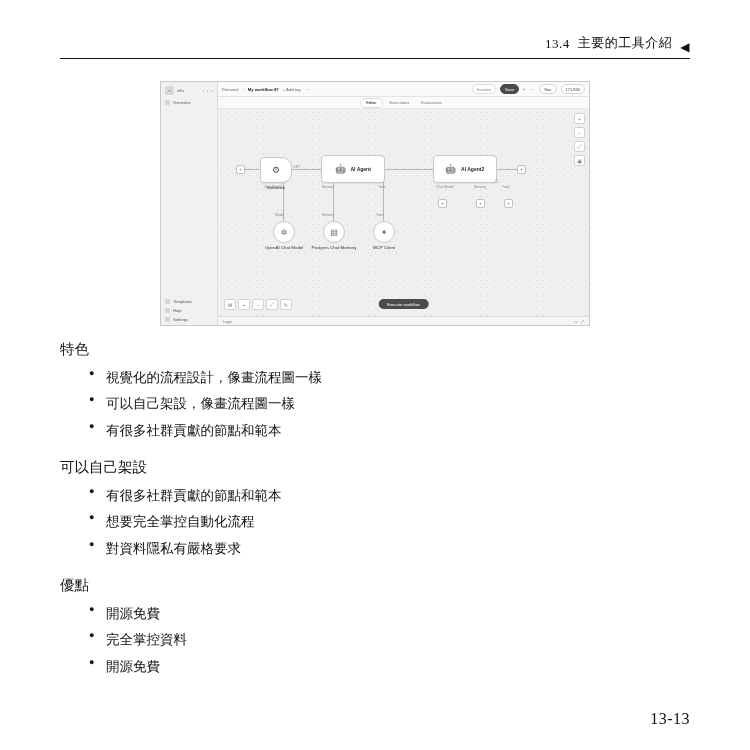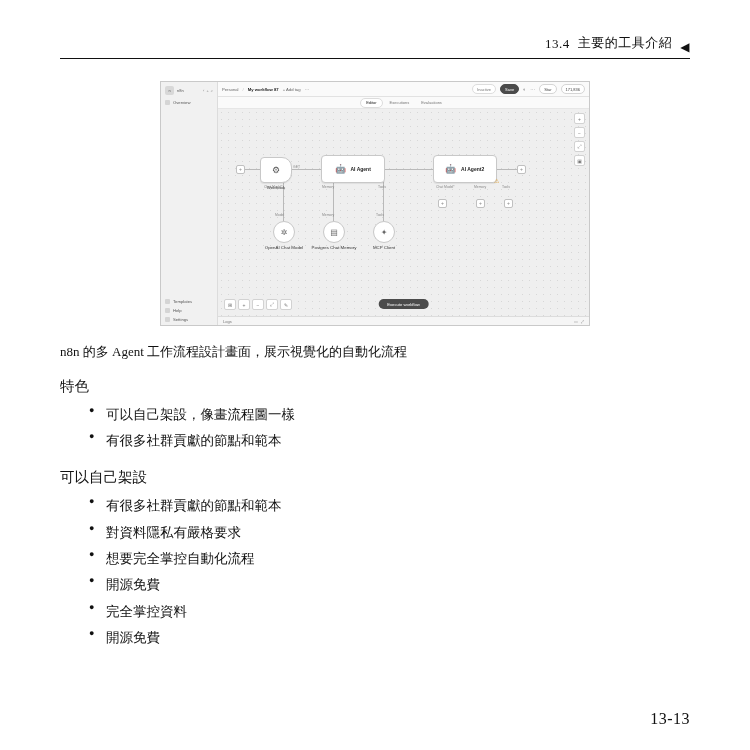--- a/index.html
+++ b/index.html
@@ -479,35 +479,36 @@
             <span class="footer-right">
               <span>▭</span>
               <span>⤢</span>
             </span>
           </div>
         </div>
       </div>
     </div>
   </div>
 
-  <p class="caption">n8n 的多 Agent 工作流程設計畫面，展示視覺化的自動化流程</p>
 
   <h2 class="sect">特色</h2>
   <ul class="bul">
+    <li>視覺化的流程設計，像畫流程圖一樣</li>
     <li>可以自己架設，像畫流程圖一樣</li>
     <li>有很多社群貢獻的節點和範本</li>
   </ul>
 
   <h2 class="sect">可以自己架設</h2>
   <ul class="bul">
     <li>有很多社群貢獻的節點和範本</li>
+    <li>想要完全掌控自動化流程</li>
     <li>對資料隱私有嚴格要求</li>
-    <li>想要完全掌控自動化流程</li>
   </ul>
 
+  <h2 class="sect">優點</h2>
   <ul class="bul">
     <li>開源免費</li>
     <li>完全掌控資料</li>
     <li>開源免費</li>
   </ul>
 
   <div class="folio">13-13</div>
 </div>
 
 </body></html>

